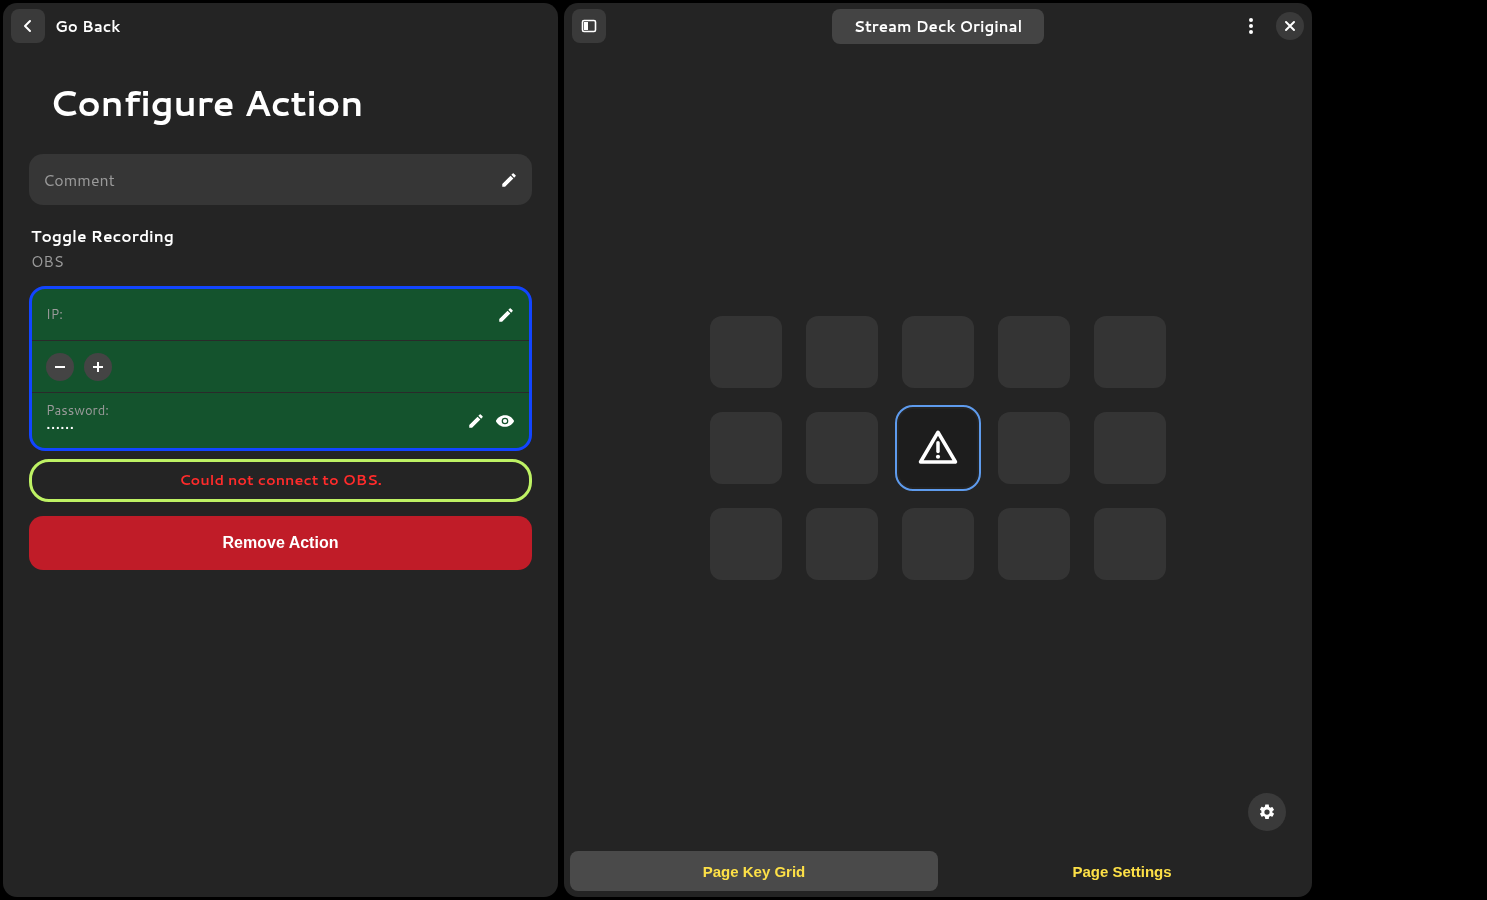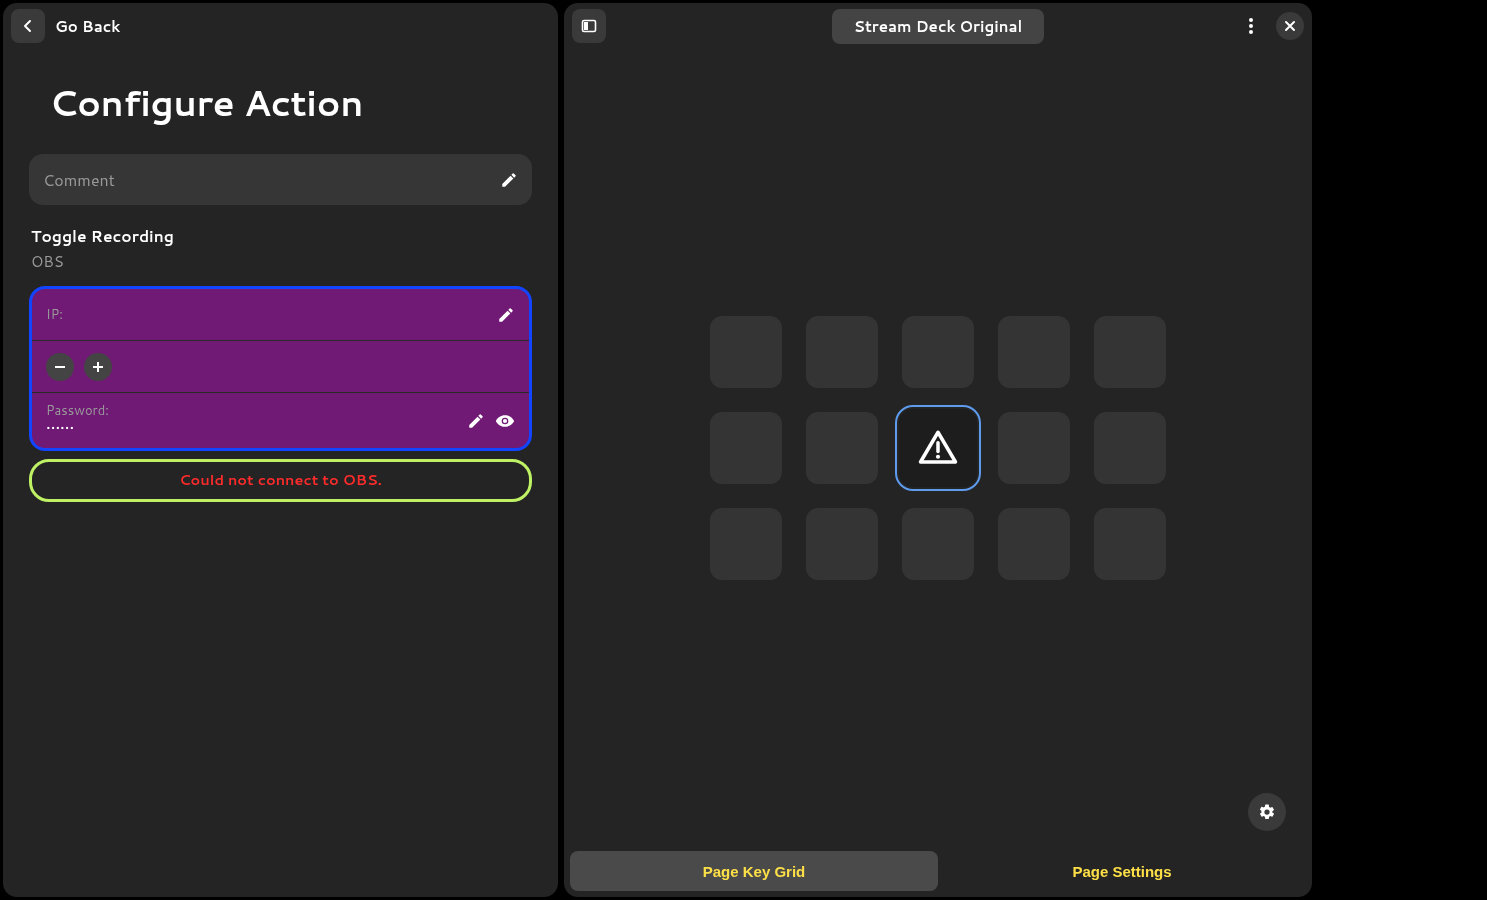--- a/index.html
+++ b/index.html
@@ -52,21 +52,21 @@
   .field-row .placeholder { color: #9a9a9a; font-size: 16px; flex: 1; }
 
   .section-title { font-weight: 700; font-size: 15.5px; padding-left: 2px; }
   .section-subtitle { color: #9a9a9a; font-size: 15px; margin-top: 4px; padding-left: 2px; }
 
   .group {
     margin-top: 14px;
     border: 3px solid #1245ff;
     border-radius: 16px;
     overflow: hidden;
-    background: #701a75;
+    background: #14532d;
   }
   .group-row {
     display: flex; align-items: center; padding: 10px 14px;
     border-bottom: 1px solid #2a2a2a;
     min-height: 52px;
   }
   .group-row:last-child { border-bottom: none; gap: 46px; }
   .group-row .lbl-small { color: #9a9a9a; font-size: 13px; line-height: 1.2; }
   .group-row .val { font-size: 15px; line-height: 1.3; }
   .row-left { display: flex; flex-direction: column; flex: 1; justify-content: center;}
@@ -230,20 +230,21 @@
               <svg width="20" height="20" viewBox="0 0 24 24">
                   <path fill="#fff" d="M12 5C7 5 2.73 8.11 1 12c1.73 3.89 6 7 11 7s9.27-3.11 11-7c-1.73-3.89-6-7-11-7zm0 11a4 4 0 1 1 0-8 4 4 0 0 1 0 8zm0-6.5A2.5 2.5 0 1 0 14.5 12 2.5 2.5 0 0 0 12 9.5z"></path>
                 </svg>
             </span>
           </div>
         </div>
       </div>
 
       <div class="error-pill">Could not connect to OBS.</div>
 
+      <button class="danger-btn">Remove Action</button>
     </div>
   </div>
 
   <div class="panel right">
     <div class="right-header">
       <div class="left-ctrls">
         <button class="icon-btn">
           <svg width="16" height="16" viewBox="0 0 16 16">
               <rect x="1.5" y="2.5" width="13" height="11" rx="1.5" fill="none" stroke="#fff" stroke-width="1.6"></rect>
               <rect x="3" y="4" width="4" height="8" fill="#fff"></rect>

